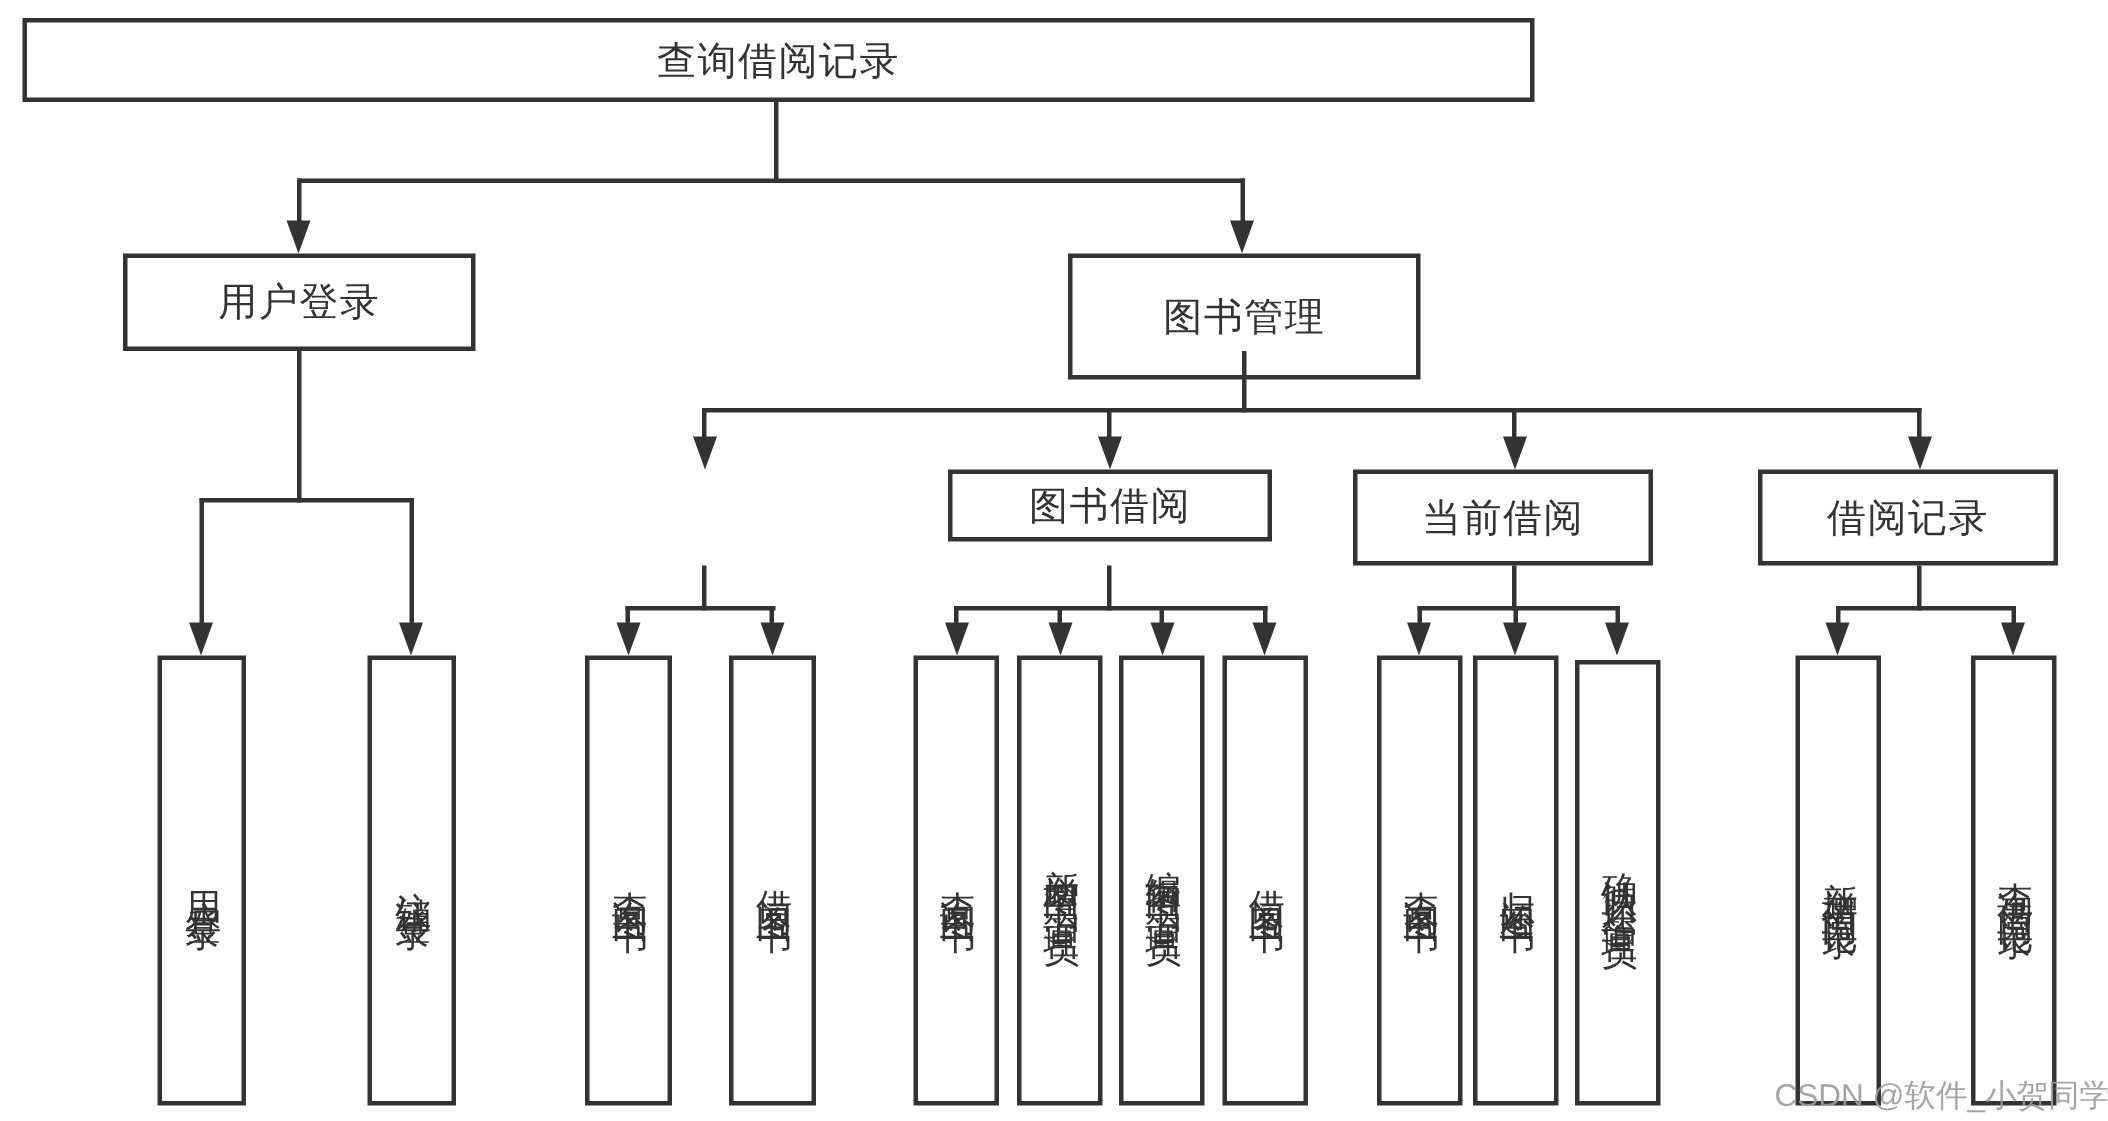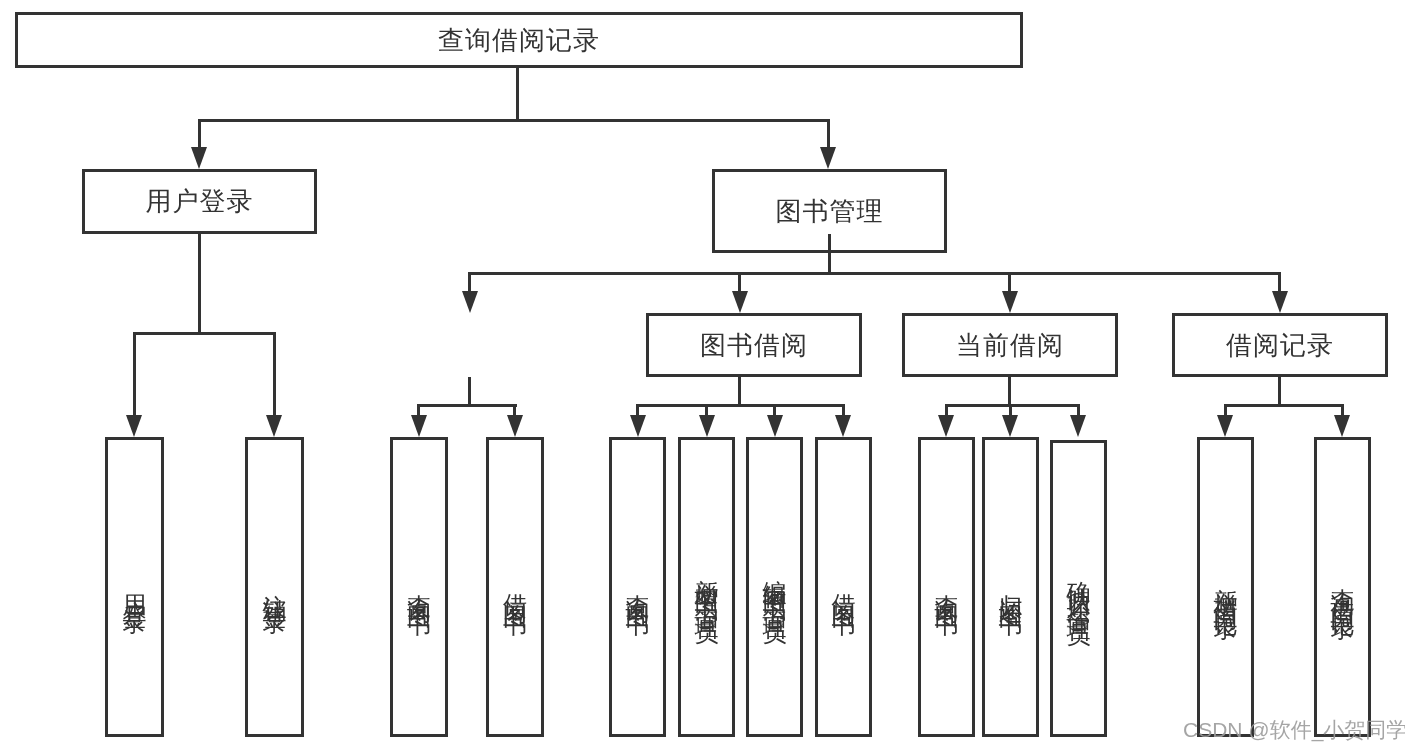--- a/index.html
+++ b/index.html
@@ -97,27 +97,27 @@
   <div class="hl" style="left:468px;top:272px;width:813px"></div>
   <div class="vl" style="left:468px;top:272px;height:21px"></div>
   <div class="ar" style="left:462px;top:291px"></div>
   <div class="vl" style="left:738px;top:272px;height:21px"></div>
   <div class="ar" style="left:732px;top:291px"></div>
   <div class="vl" style="left:1008px;top:272px;height:21px"></div>
   <div class="ar" style="left:1002px;top:291px"></div>
   <div class="vl" style="left:1278px;top:272px;height:21px"></div>
   <div class="ar" style="left:1272px;top:291px"></div>
 
-  <div class="b" style="left:646px;top:313px;width:216px;height:64px">
+  <div class="b" style="left:632px;top:313px;width:216px;height:48px">
     <span class="lbl">图书借阅</span>
   </div>
-  <div class="b" style="left:902px;top:313px;width:216px;height:64px">
+  <div class="b" style="left:902px;top:313px;width:200px;height:64px">
     <span class="lbl">当前借阅</span>
   </div>
-  <div class="b" style="left:1172px;top:313px;width:216px;height:64px">
+  <div class="b" style="left:1172px;top:313px;width:200px;height:64px">
     <span class="lbl">借阅记录</span>
   </div>
 
   <div class="vl" style="left:468px;top:377px;height:30px"></div>
   <div class="hl" style="left:417px;top:404px;width:100px"></div>
   <div class="vl" style="left:417px;top:404px;height:13px"></div>
   <div class="ar" style="left:411px;top:415px"></div>
   <div class="vl" style="left:513px;top:404px;height:13px"></div>
   <div class="ar" style="left:507px;top:415px"></div>
 

